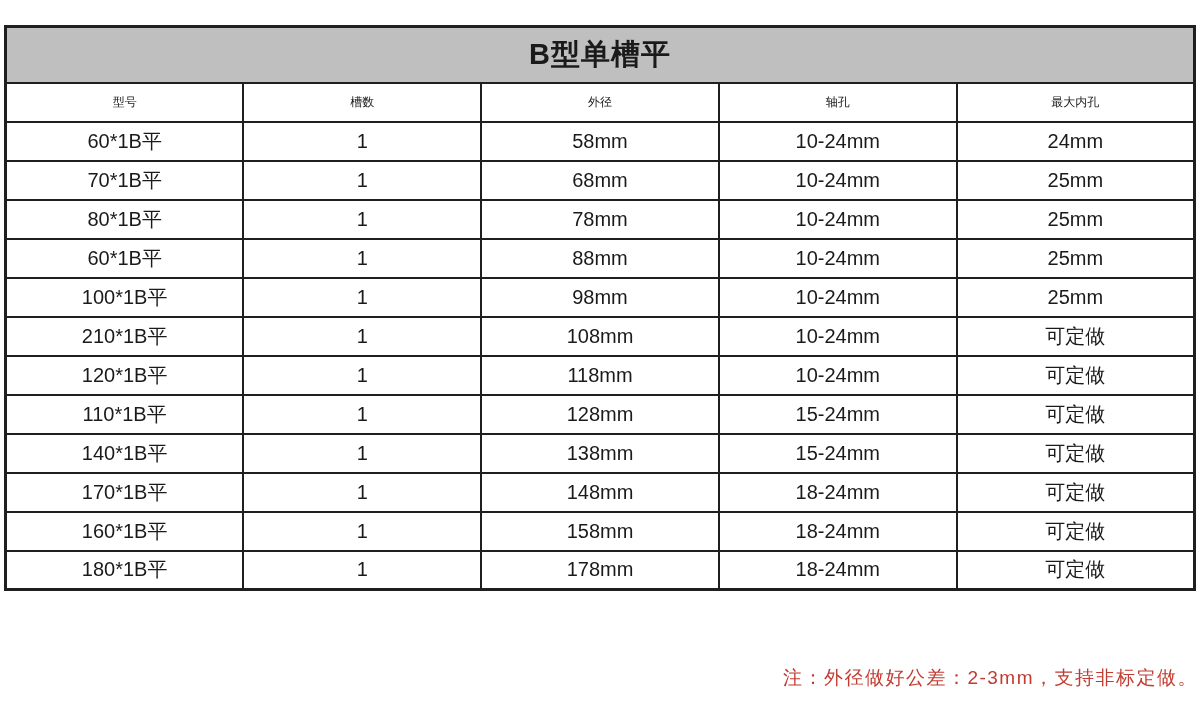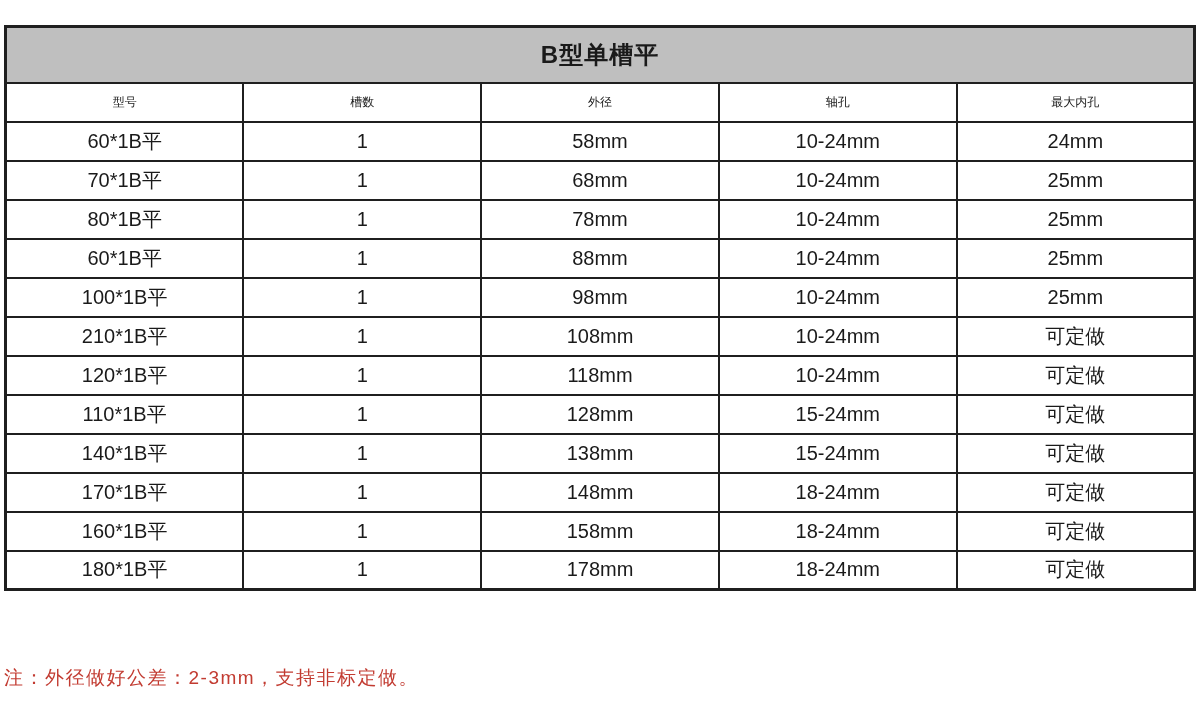--- a/index.html
+++ b/index.html
@@ -34,21 +34,21 @@
   }
   table.spec-table, table.spec-table th, table.spec-table td {
     border: 2px solid var(--border-color);
   }
   table.spec-table {
     border-width: 3px;
   }
   th.title {
     background: var(--title-bg);
     height: 56px;
-    font-size: 24px;
+    font-size: 29px;
     font-weight: bold;
     text-align: center;
     letter-spacing: 1px;
     border-bottom-width: 3px;
   }
   tr.header-row th {
     height: 39px;
     font-size: 12px;
     font-weight: 400;
     text-align: center;
@@ -59,21 +59,21 @@
     font-size: 20px;
     text-align: center;
     background: #ffffff;
     font-weight: 400;
   }
   .note {
     position: absolute;
     left: 4px;
     top: 665px;
     width: 1194px;
-    text-align: left;
+    text-align: right;
     font-size: 19px;
     letter-spacing: 1.5px;
     color: var(--note-red);
   }
 </style>
 </head>
 <body>
 
 <div class="page">
   <table class="spec-table">

